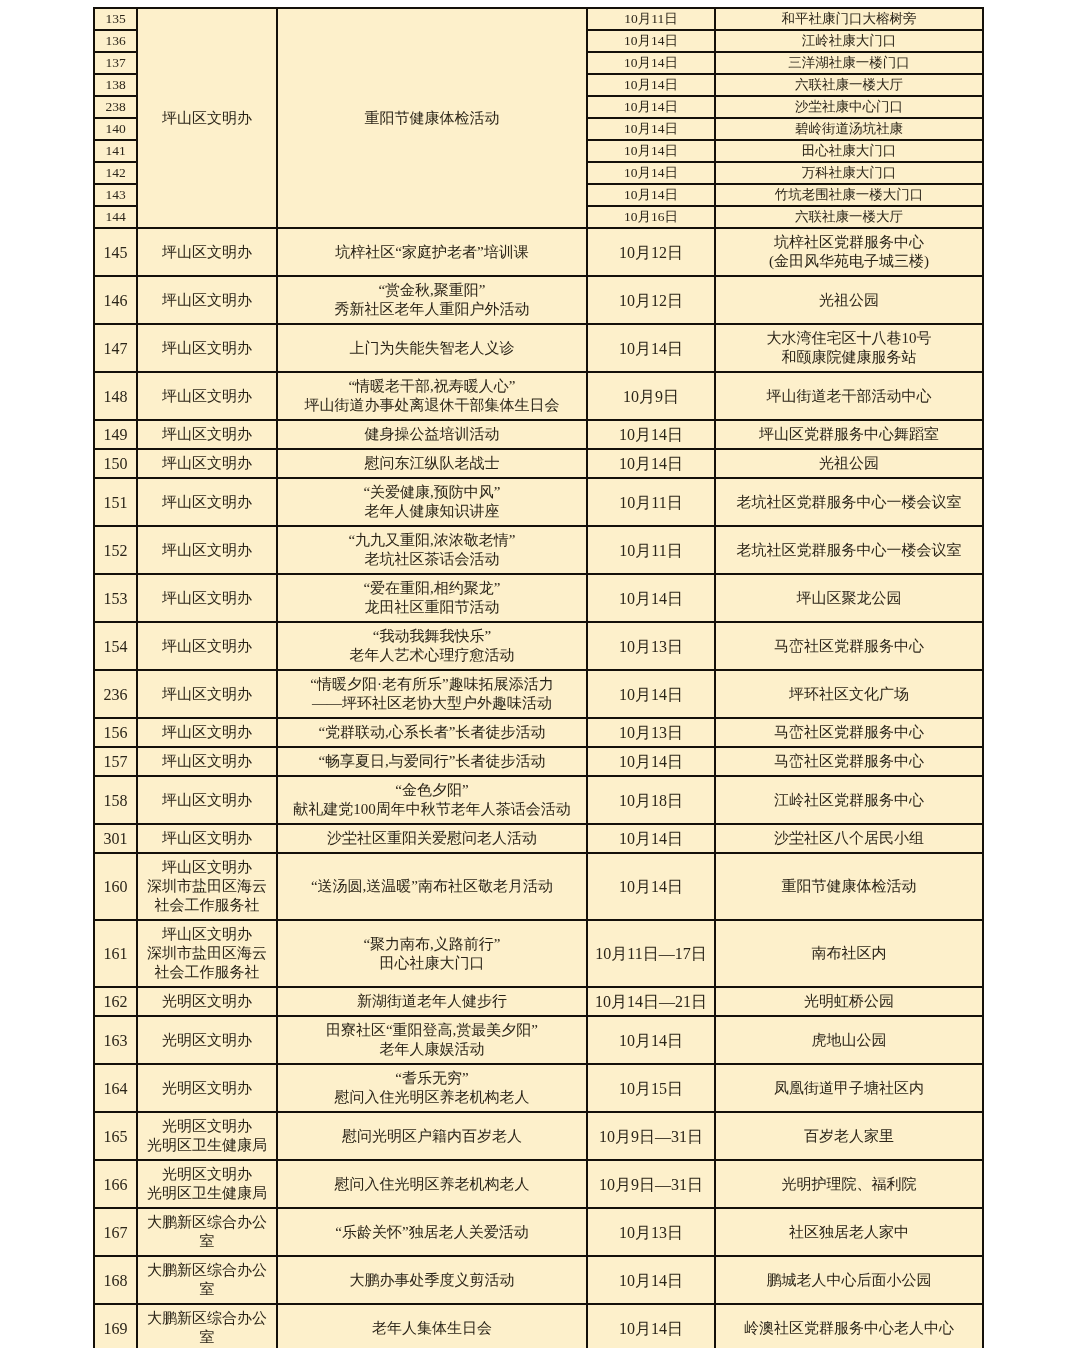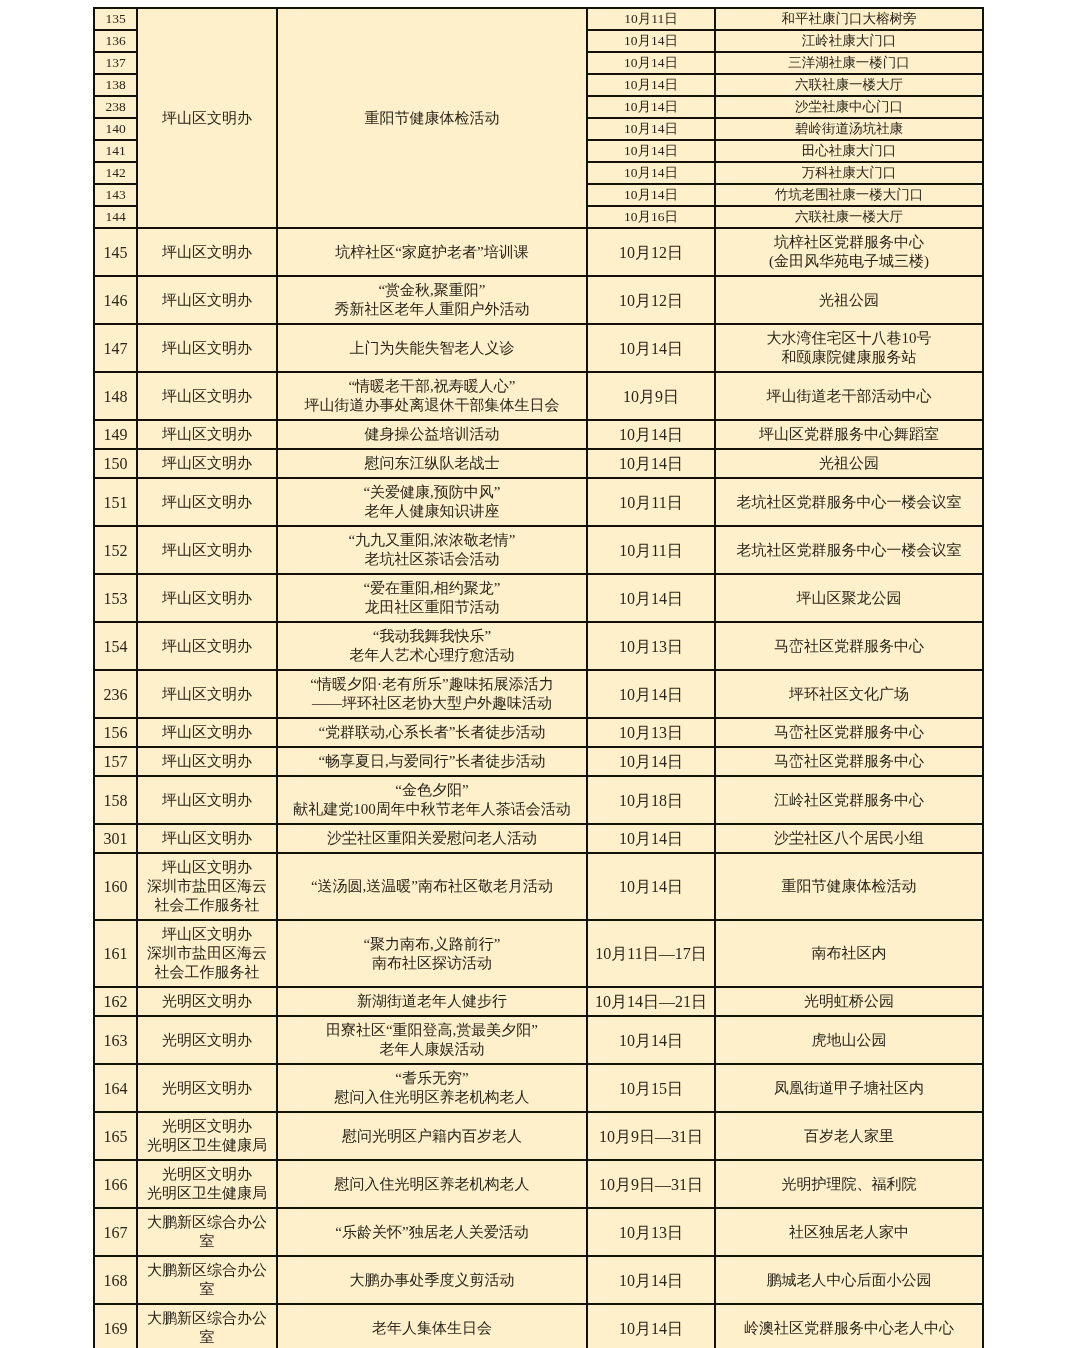--- a/index.html
+++ b/index.html
@@ -247,21 +247,21 @@
 深圳市盐田区海云社会工作服务社</td>
             <td class="col-act">“送汤圆,送温暖”南布社区敬老月活动</td>
             <td class="col-date">10月14日</td>
             <td class="col-loc">重阳节健康体检活动</td>
           </tr>
           <tr class="data-row">
             <td class="col-no">161</td>
             <td class="col-org">坪山区文明办
 深圳市盐田区海云社会工作服务社</td>
             <td class="col-act">“聚力南布,义路前行”
-南布社区探访活动</td>
+田心社康大门口</td>
             <td class="col-date">10月11日—17日</td>
             <td class="col-loc">南布社区内</td>
           </tr>
           <tr class="data-row">
             <td class="col-no">162</td>
             <td class="col-org">光明区文明办</td>
             <td class="col-act">新湖街道老年人健步行</td>
             <td class="col-date">10月14日—21日</td>
             <td class="col-loc">光明虹桥公园</td>
           </tr>

